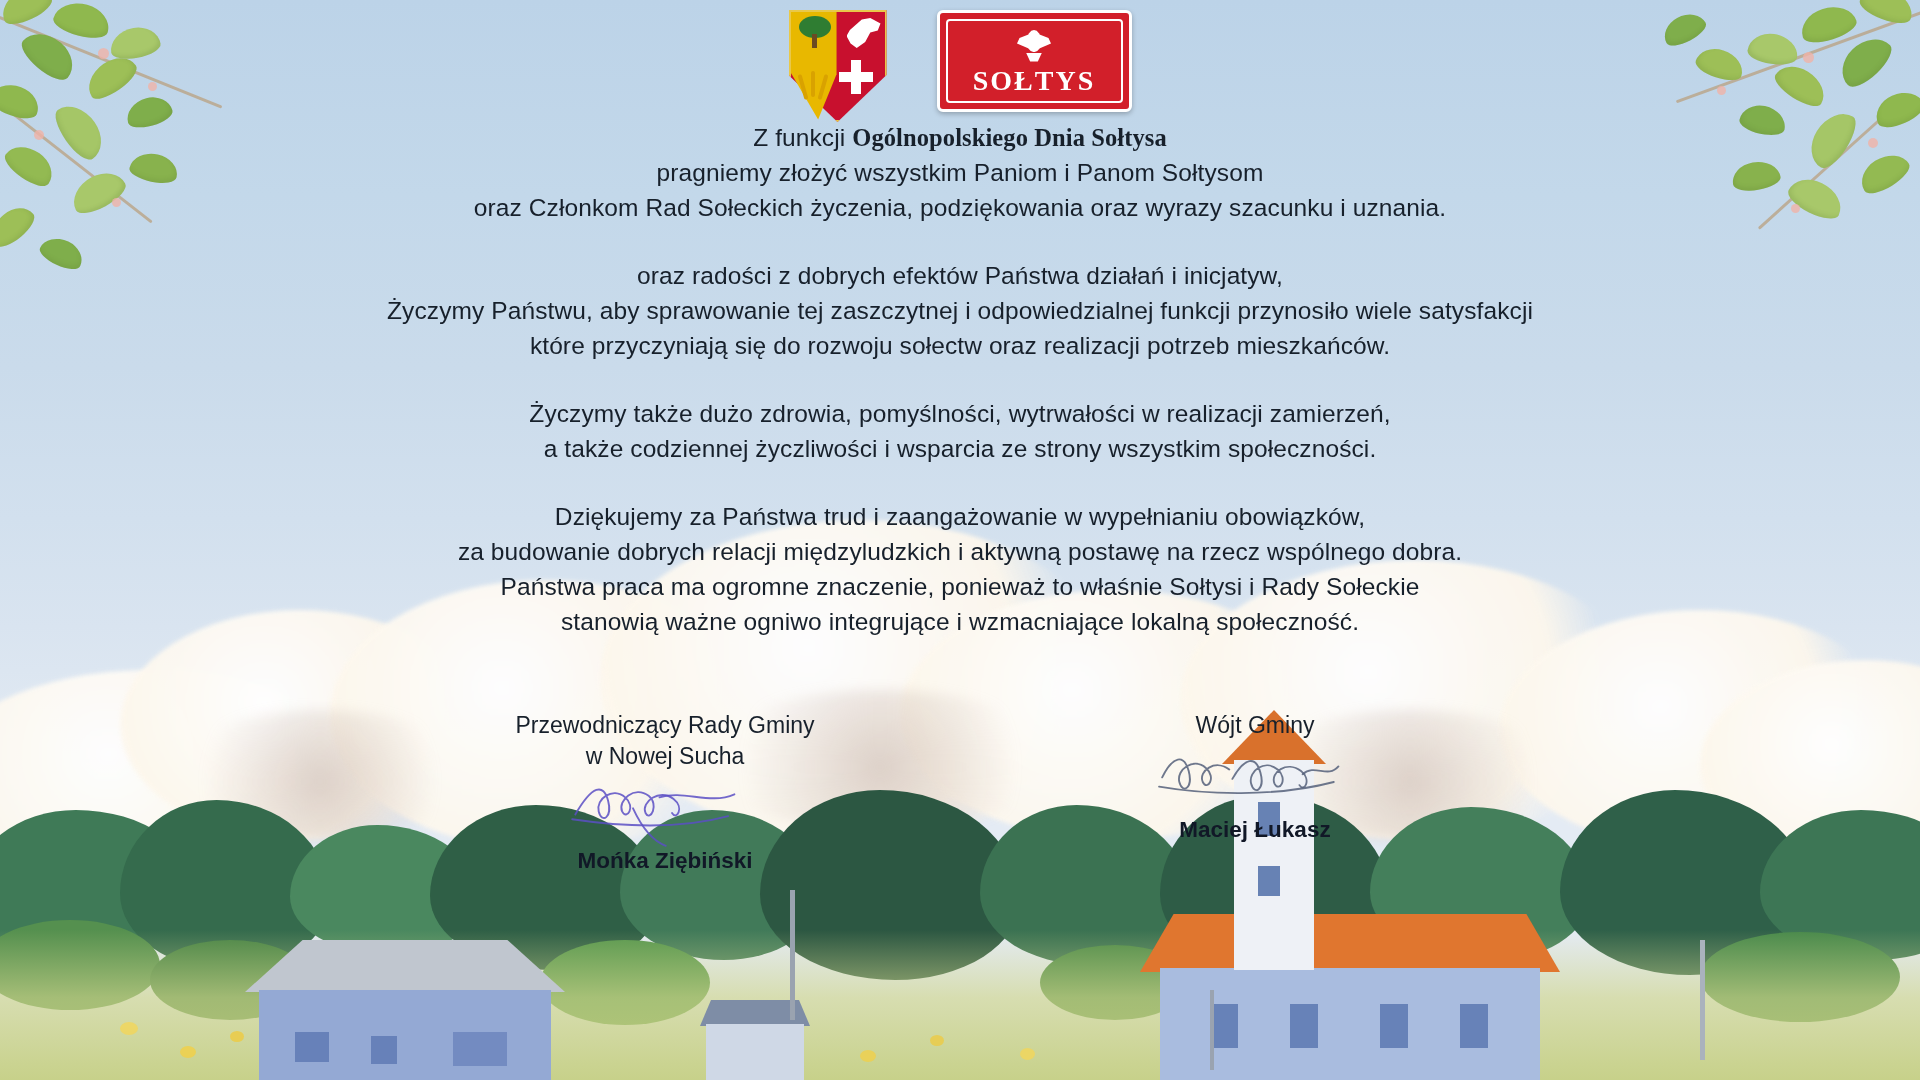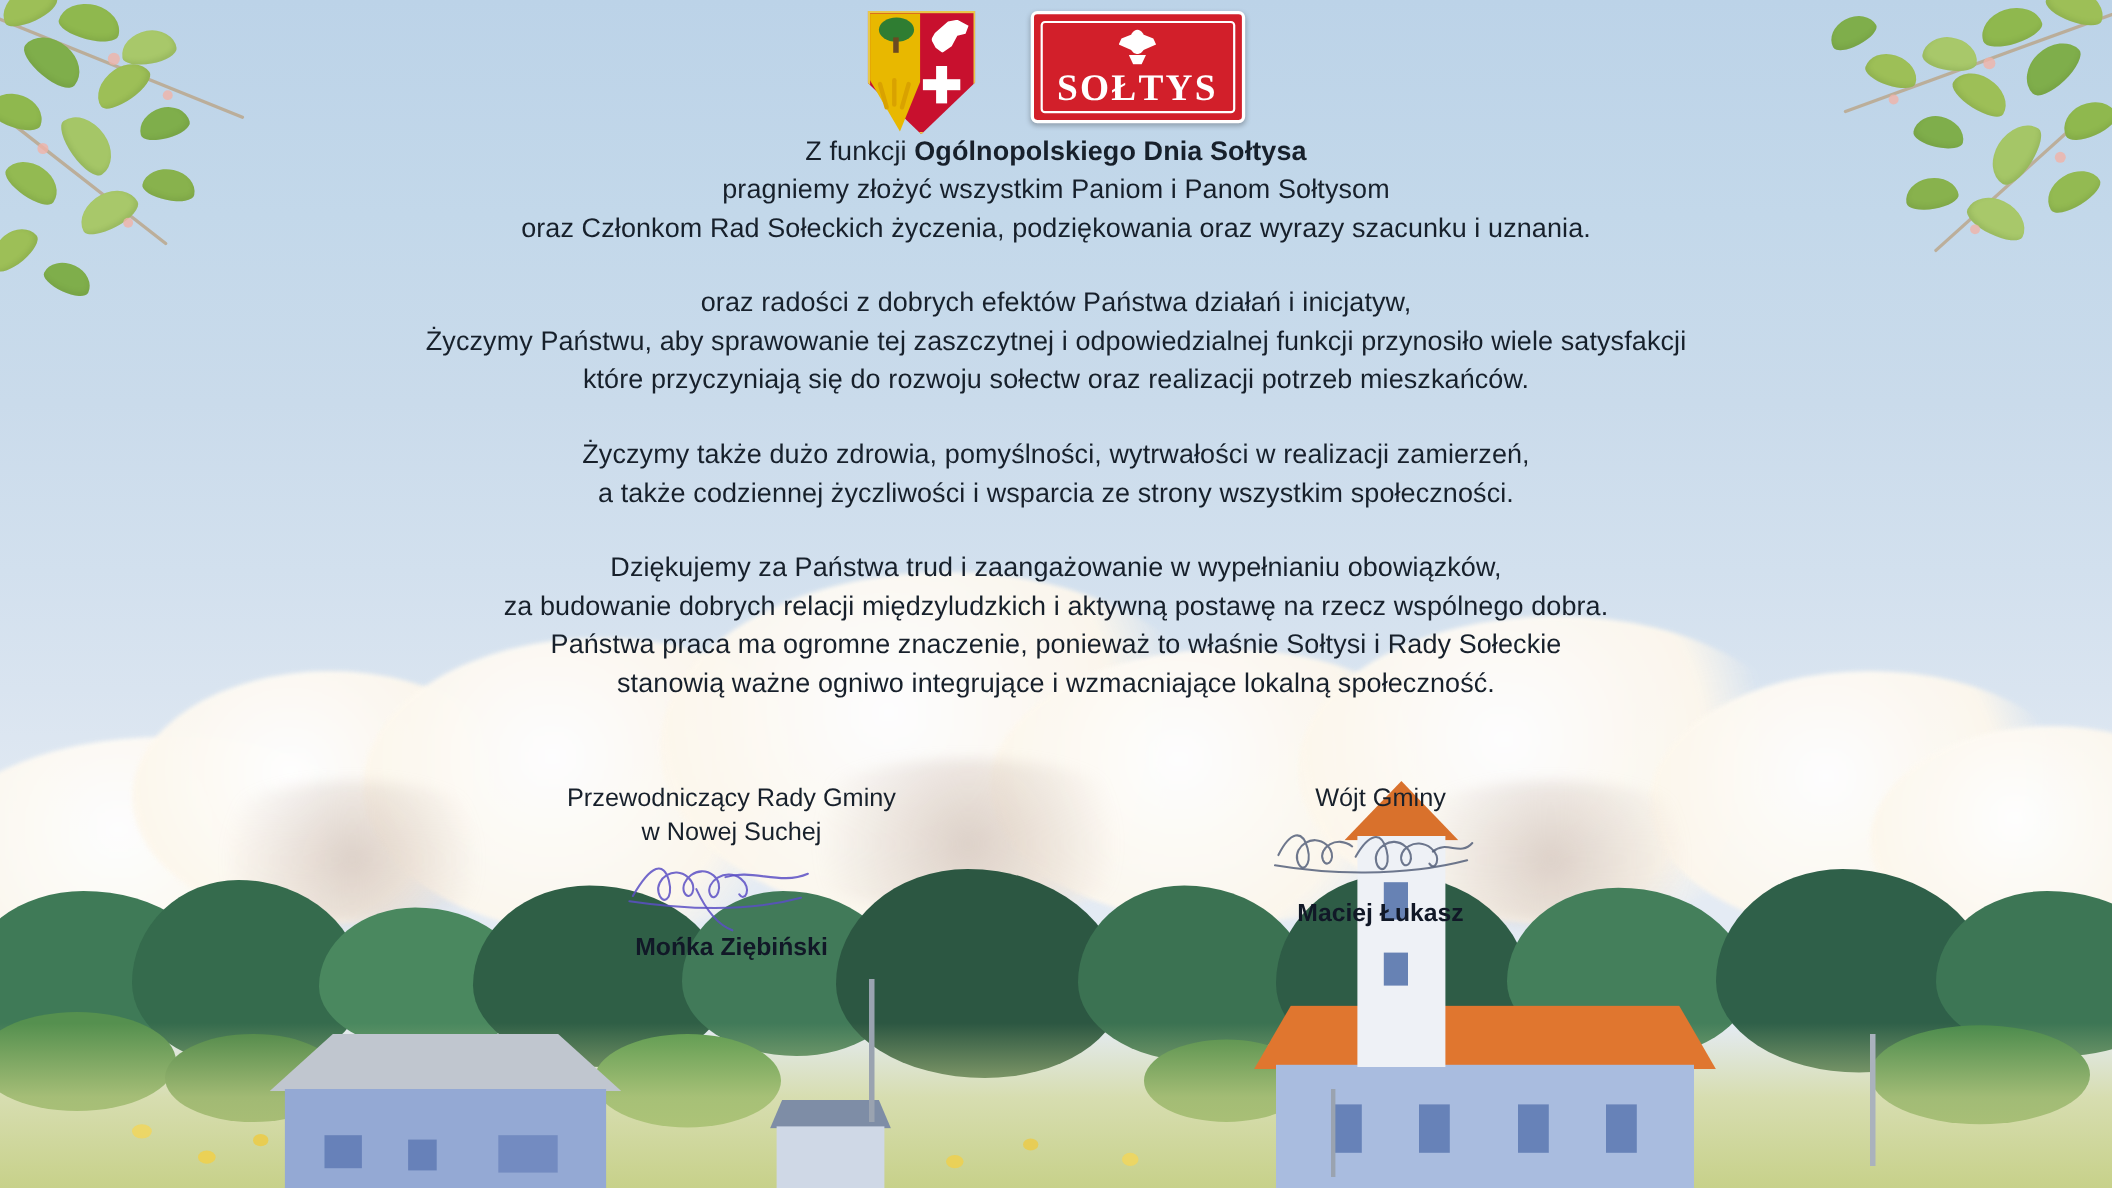--- a/index.html
+++ b/index.html
@@ -160,41 +160,41 @@
   }
   .eagle .wingL { left: 0; clip-path: polygon(100% 0, 100% 100%, 0 62%, 18% 28%); }
   .eagle .wingR { right: 0; clip-path: polygon(0 0, 0 100%, 100% 62%, 82% 28%); }
   .eagle .tail {
     position: absolute; left: 50%; bottom: 0; transform: translateX(-50%);
     width: 16px; height: 9px; background: #fff;
     clip-path: polygon(0 0, 100% 0, 74% 100%, 26% 100%);
   }
   .soltys-word {
     color: #ffffff; font-family: "Liberation Serif", serif;
-    font-size: 34px; letter-spacing: 2px; font-weight: 700;
+    font-size: 28px; letter-spacing: 2px; font-weight: 700;
     margin-top: 3px;
   }
 
   
   #content {
     position: absolute; top: 120px; left: 0; right: 0;
     z-index: 7; text-align: center;
     color: #1f2937;
   }
   .para {
     font-size: 24.5px;
     line-height: 35px;
     color: #17202b;
     margin: 0 auto;
     max-width: 1440px;
     letter-spacing: .1px;
   }
   .para + .para { margin-top: 33px; }
   .para .line { display: block; white-space: nowrap; }
-  .para b { font-weight: 700; }
+  .para b { font-weight: 700; font-family: Liberation Serif, serif; }
 
   
   #signatures {
     position: absolute; top: 710px; left: 0; right: 0; z-index: 7;
     display: flex; justify-content: center; gap: 190px;
   }
   .sigblock { text-align: center; width: 400px; position: relative; }
   .sig-role { font-size: 23px; line-height: 31px; color: #17202b; }
   .sig-scribble {
     height: 78px; position: relative; margin-top: 2px;
@@ -395,21 +395,21 @@
           <span class="line"><span>za budowanie dobrych relacji międzyludzkich i aktywną postawę na rzecz wspólnego dobra.</span></span>
           <span class="line"><span>Państwa praca ma ogromne znaczenie, ponieważ to właśnie Sołtysi i Rady Sołeckie</span></span>
           <span class="line"><span>stanowią ważne ogniwo integrujące i wzmacniające lokalną społeczność.</span></span>
         </div>
       </div>
   </div>
 
   <div id="signatures">
       <div class="sigblock">
         <div class="sig-role">Przewodniczący Rady Gminy</div>
-        <div class="sig-role">w Nowej Suchej</div>
+        <div class="sig-role">w Nowej Sucha</div>
         <div class="sig-scribble">
           <svg width="250" height="78" viewBox="0 0 250 100">
             <path d="M10,52 C32,14 46,12 52,34 C58,56 44,64 40,48 C36,32 58,16 74,30 C88,42 76,60 70,48 C64,34 86,14 104,28 C118,39 106,62 100,50 C94,36 118,18 136,32 C150,43 140,60 134,50" fill="none" stroke="#5a4fc4" stroke-width="2.4" stroke-linecap="round" opacity="0.85"></path>
             <path d="M6,58 C60,66 140,72 206,54" fill="none" stroke="#5a4fc4" stroke-width="2.4" stroke-linecap="round" opacity="0.85"></path>
             <path d="M118,30 C150,20 182,40 214,26" fill="none" stroke="#5a4fc4" stroke-width="2.4" stroke-linecap="round" opacity="0.85"></path>
             <path d="M84,44 C96,70 110,86 126,92" fill="none" stroke="#5a4fc4" stroke-width="2.4" stroke-linecap="round" opacity="0.85"></path>
           </svg>
         </div>
         <div class="sig-name">Mońka Ziębiński</div>
       </div>

